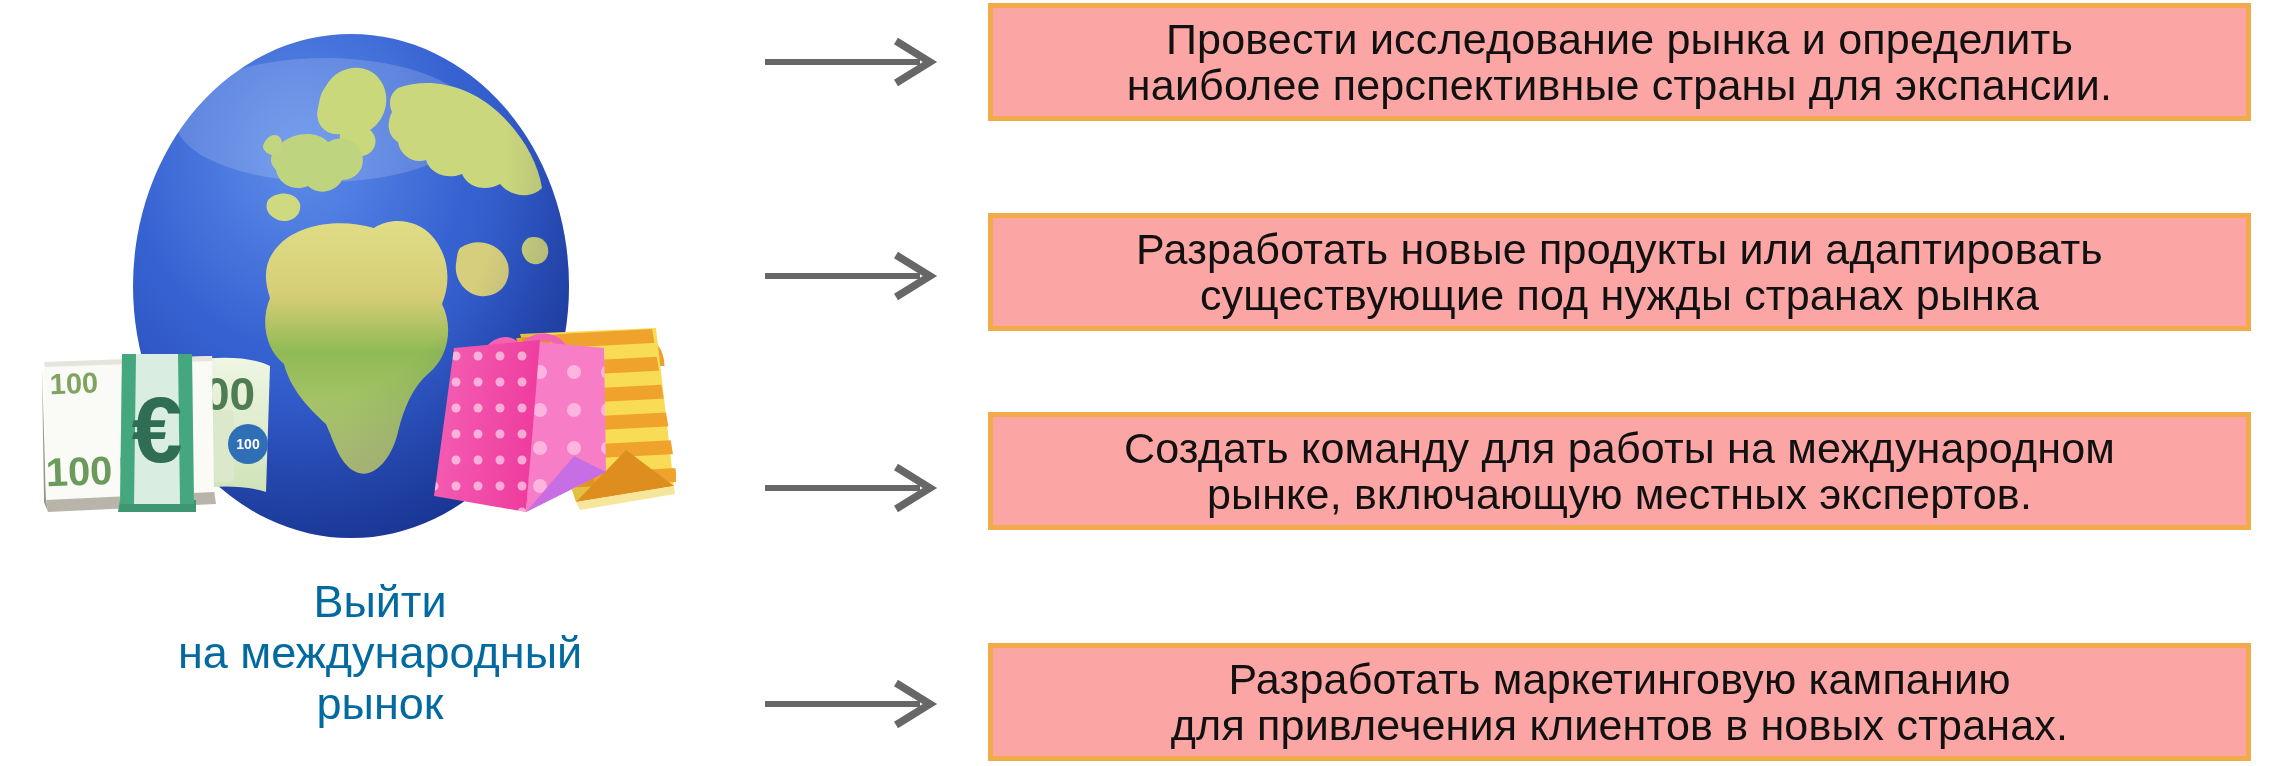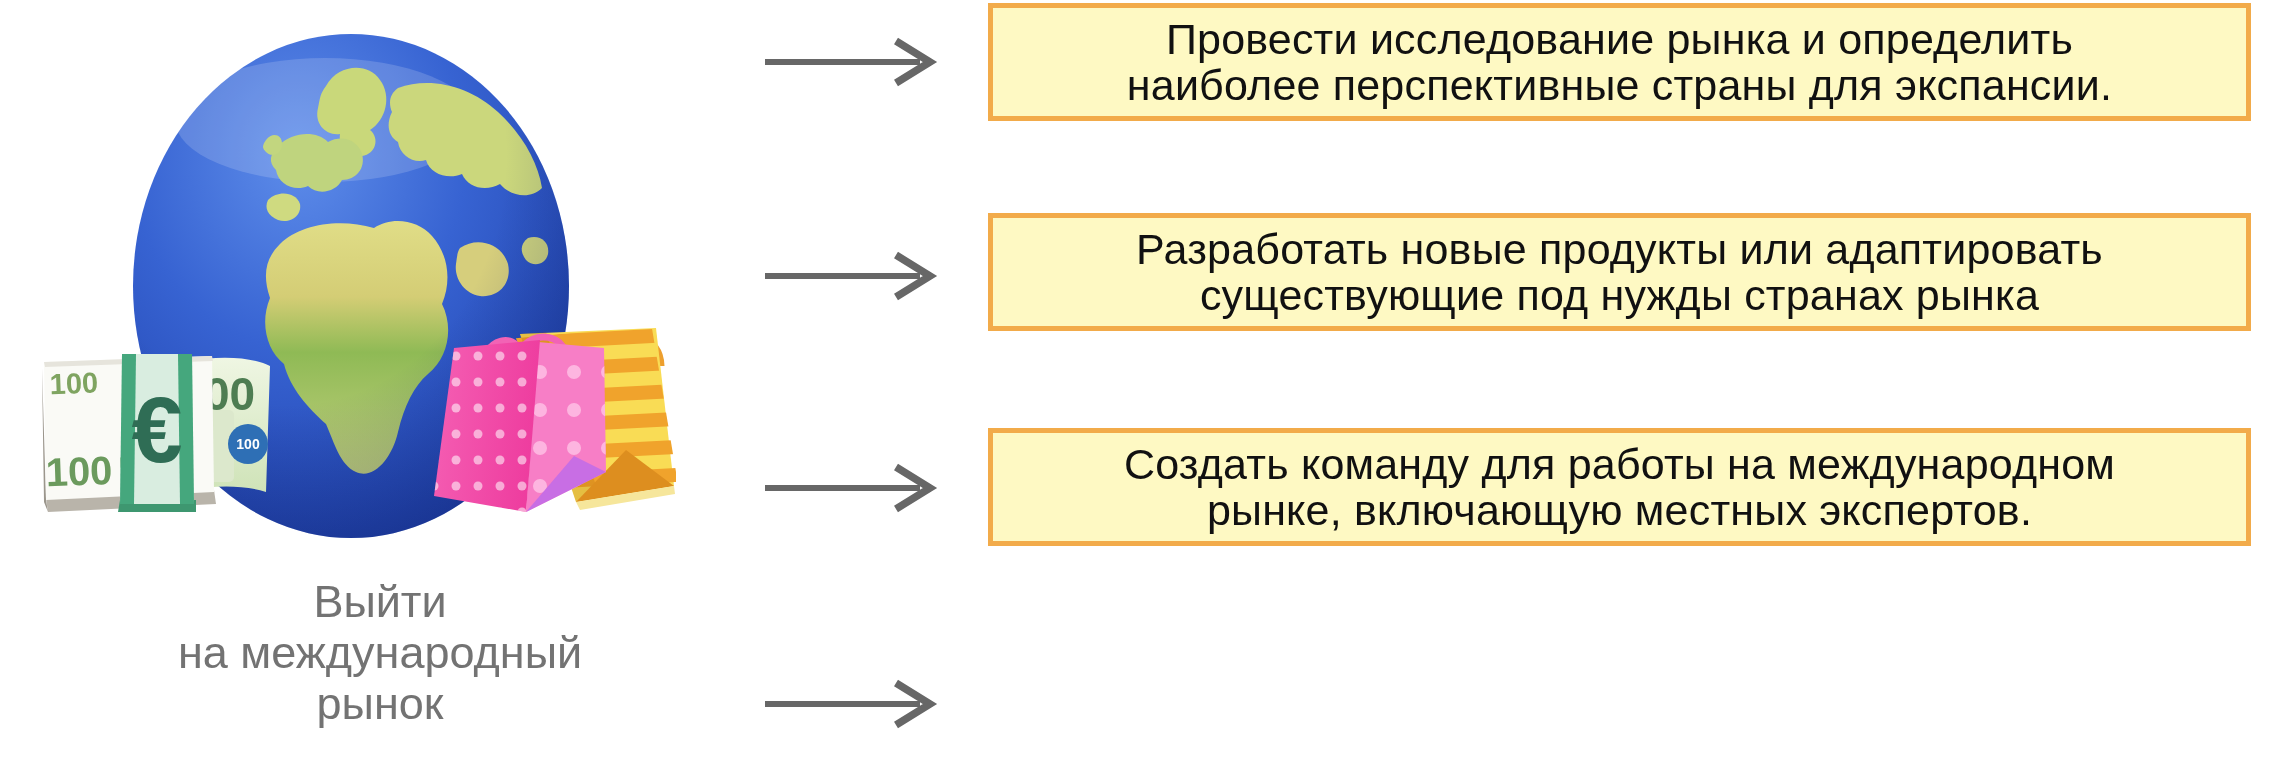--- a/index.html
+++ b/index.html
@@ -4,33 +4,33 @@
 <style>
   html,body{margin:0;padding:0;background:#ffffff;}
   .stage{
     position:relative;width:2271px;height:766px;background:#ffffff;
     font-family:"Liberation Sans", sans-serif;overflow:hidden;
   }
   .abs{position:absolute;}
   
   .step-box{
     position:absolute;left:988px;width:1263px;height:118px;
-    box-sizing:border-box;border:5px solid #F2AB4A;background:#fef9c3;
+    box-sizing:border-box;border:5px solid #F2AB4A;background:#fca5a5;
     display:flex;align-items:center;justify-content:center;
   }
   .step-text{
     font-size:43px;line-height:1.07;color:#111111;text-align:center;
     white-space:pre-line;letter-spacing:0.2px;padding:0 12px;
   }
   
   .arrow{position:absolute;left:762px;width:176px;height:62px;}
   
   .caption{
     position:absolute;left:130px;top:577px;width:500px;
-    font-size:45px;line-height:1.13;color:#737373;text-align:center;
+    font-size:45px;line-height:1.13;color:#0369a1;text-align:center;
     white-space:pre-line;
   }
   
   .globe-svg{position:absolute;left:130px;top:28px;width:442px;height:512px;}
   .bags-svg{position:absolute;left:428px;top:324px;width:248px;height:192px;}
   .money-svg{position:absolute;left:36px;top:352px;width:240px;height:165px;}
   svg text{font-family:"Liberation Sans", sans-serif;}
 </style>
 </head>
 <body>
@@ -185,18 +185,22 @@
   </svg>
 
   <div class="step-box" style="top:3px">
     <div class="step-text">Провести исследование рынка и определить
 наиболее перспективные страны для экспансии.</div>
   </div>
   <div class="step-box" style="top:213px">
     <div class="step-text">Разработать новые продукты или адаптировать
 существующие под нужды странах рынка</div>
   </div>
-  <div class="step-box" style="top:428px">
+  <div class="step-box" style="top:412px">
     <div class="step-text">Создать команду для работы на международном
 рынке, включающую местных экспертов.</div>
   </div>
+  <div class="step-box" style="top:643px">
+    <div class="step-text">Разработать маркетинговую кампанию
+для привлечения клиентов в новых странах.</div>
+  </div>
 
 </div>
 
 </body></html>

